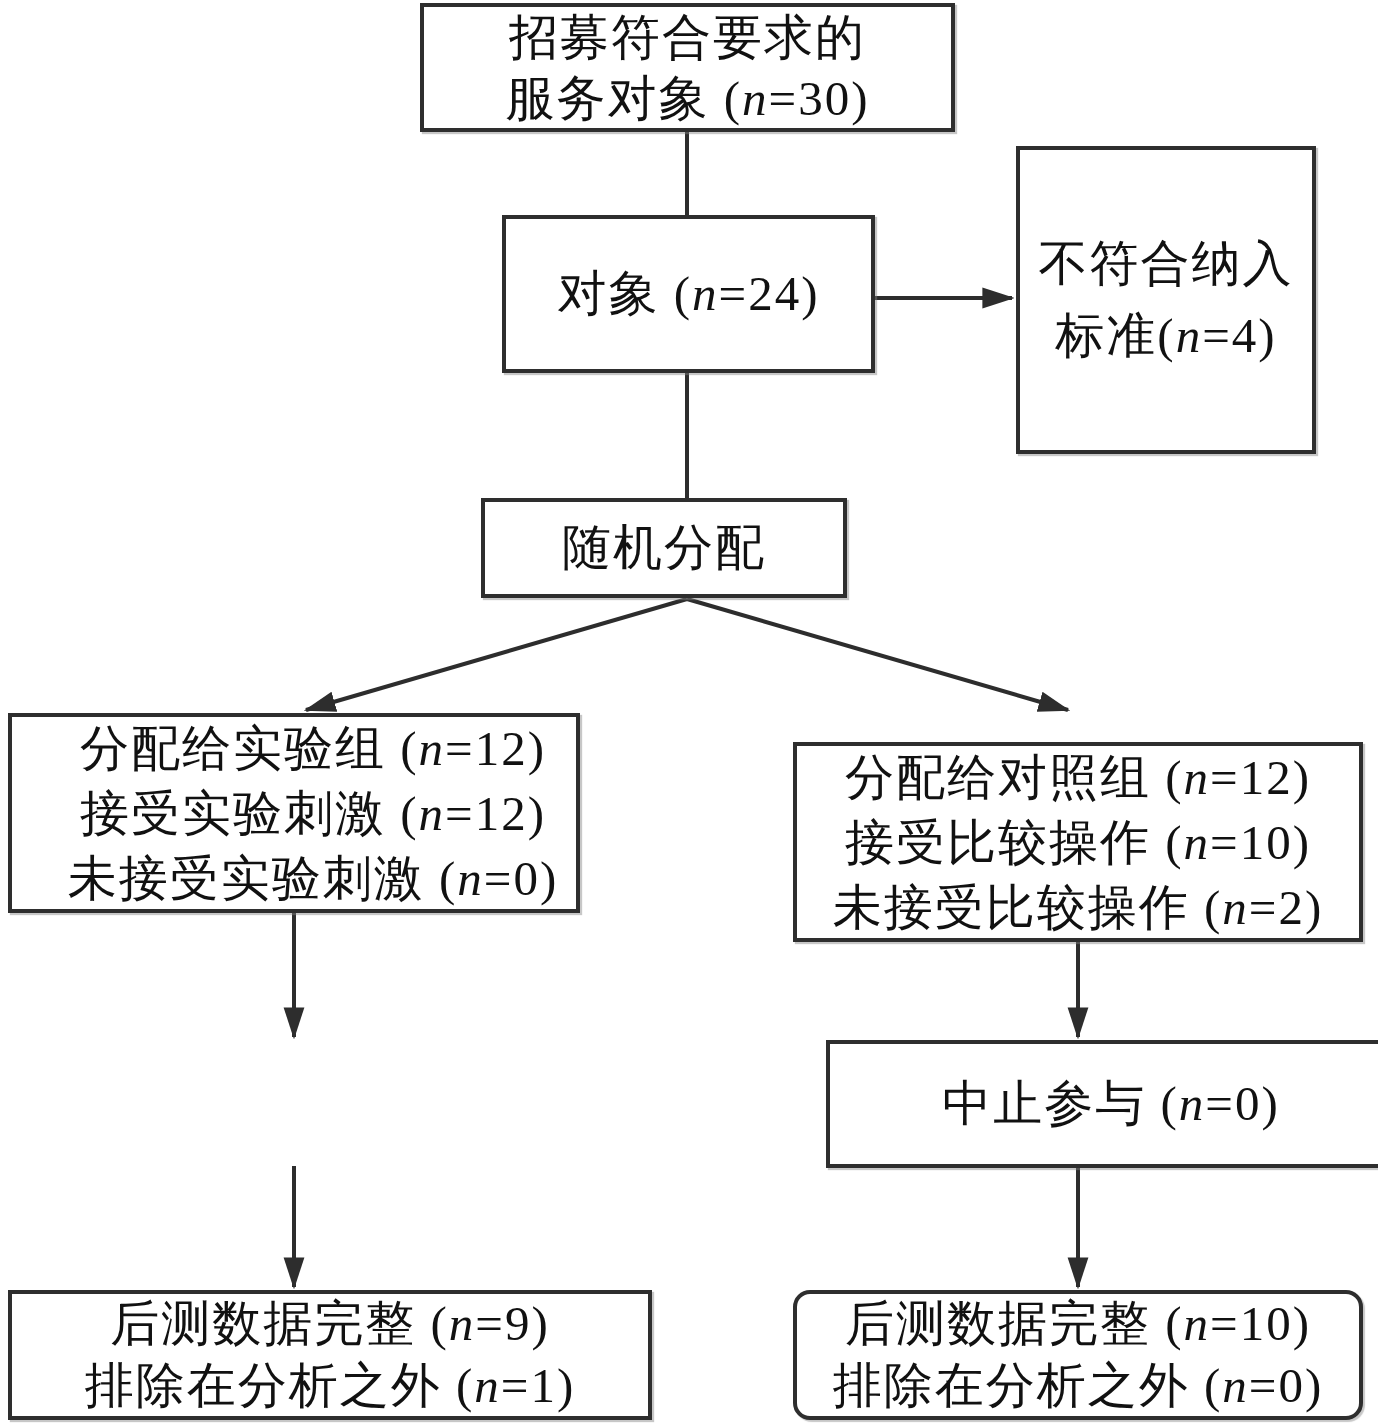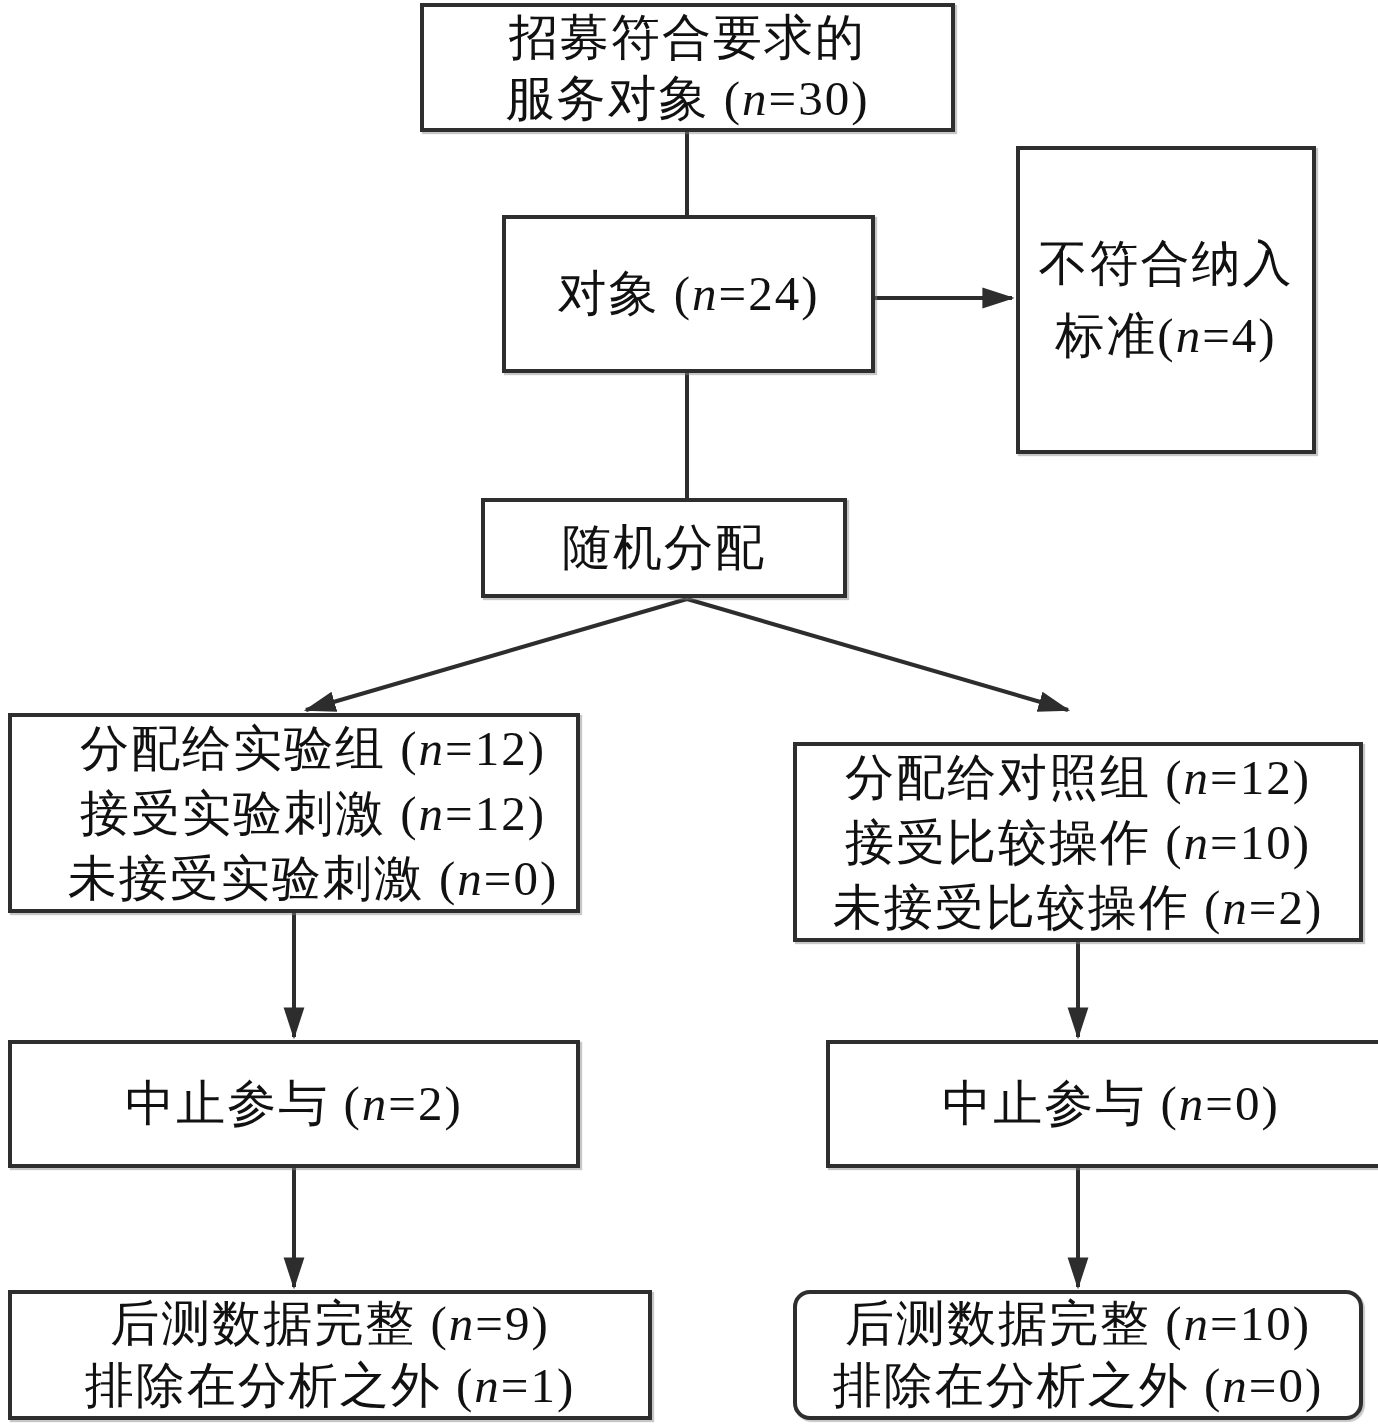--- a/index.html
+++ b/index.html
@@ -75,23 +75,20 @@
     <div class="line">接受实验刺激 (<i>n</i>=12)</div>
     <div class="line">未接受实验刺激 (<i>n</i>=0)</div>
   </div>
 
   <div class="box" style="left:793px;top:705px;width:570px;height:200px;line-height:65px;margin-top:37px;">
     <div class="line">分配给对照组 (<i>n</i>=12)</div>
     <div class="line">接受比较操作 (<i>n</i>=10)</div>
     <div class="line">未接受比较操作 (<i>n</i>=2)</div>
   </div>
 
-  <div class="box" style="left:8px;top:1040px;width:572px;height:128px;line-height:62px;">
-    <div class="line">中止参与 (<i>n</i>=2)</div>
-  </div>
 
   <div class="box" style="left:826px;top:1040px;width:570px;height:128px;line-height:62px;">
     <div class="line">中止参与 (<i>n</i>=0)</div>
   </div>
 
   <div class="box" style="left:8px;top:1290px;width:644px;height:130px;line-height:62px;">
     <div class="line">后测数据完整 (<i>n</i>=9)</div>
     <div class="line">排除在分析之外 (<i>n</i>=1)</div>
   </div>
 

